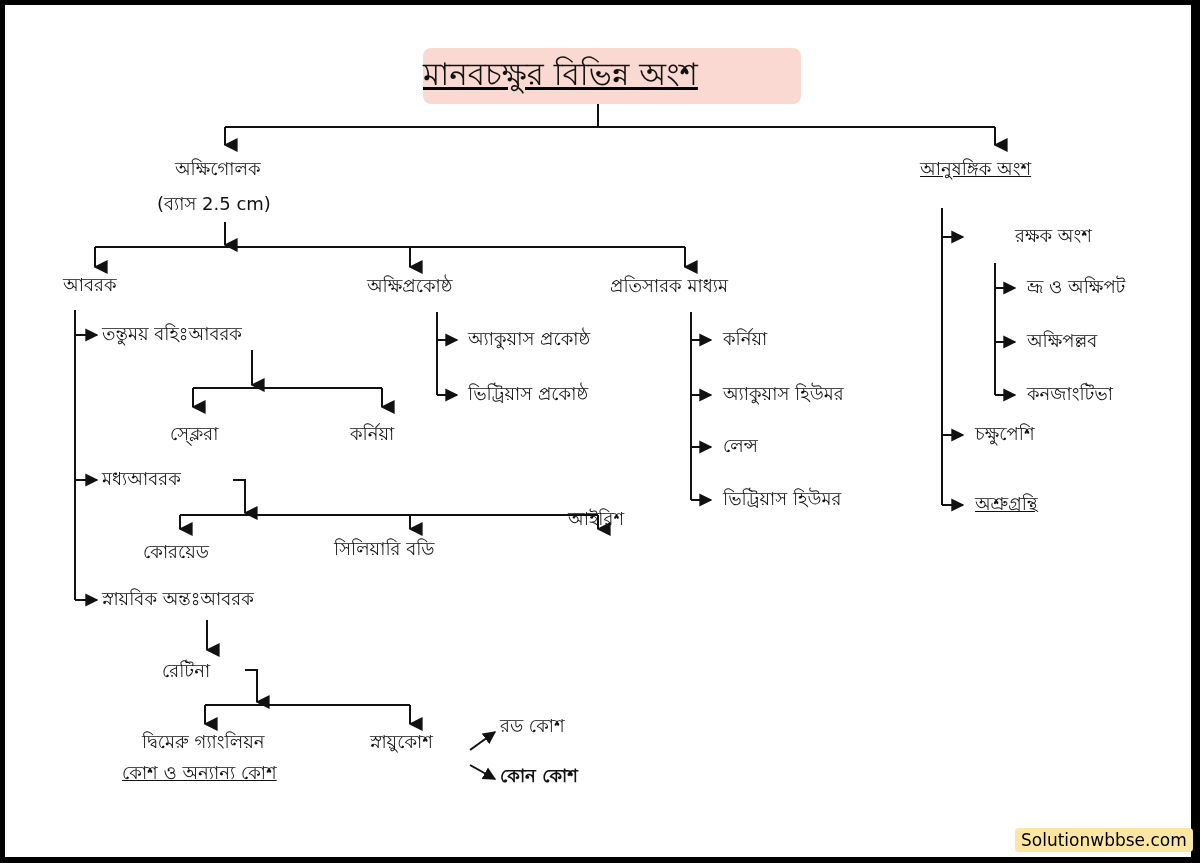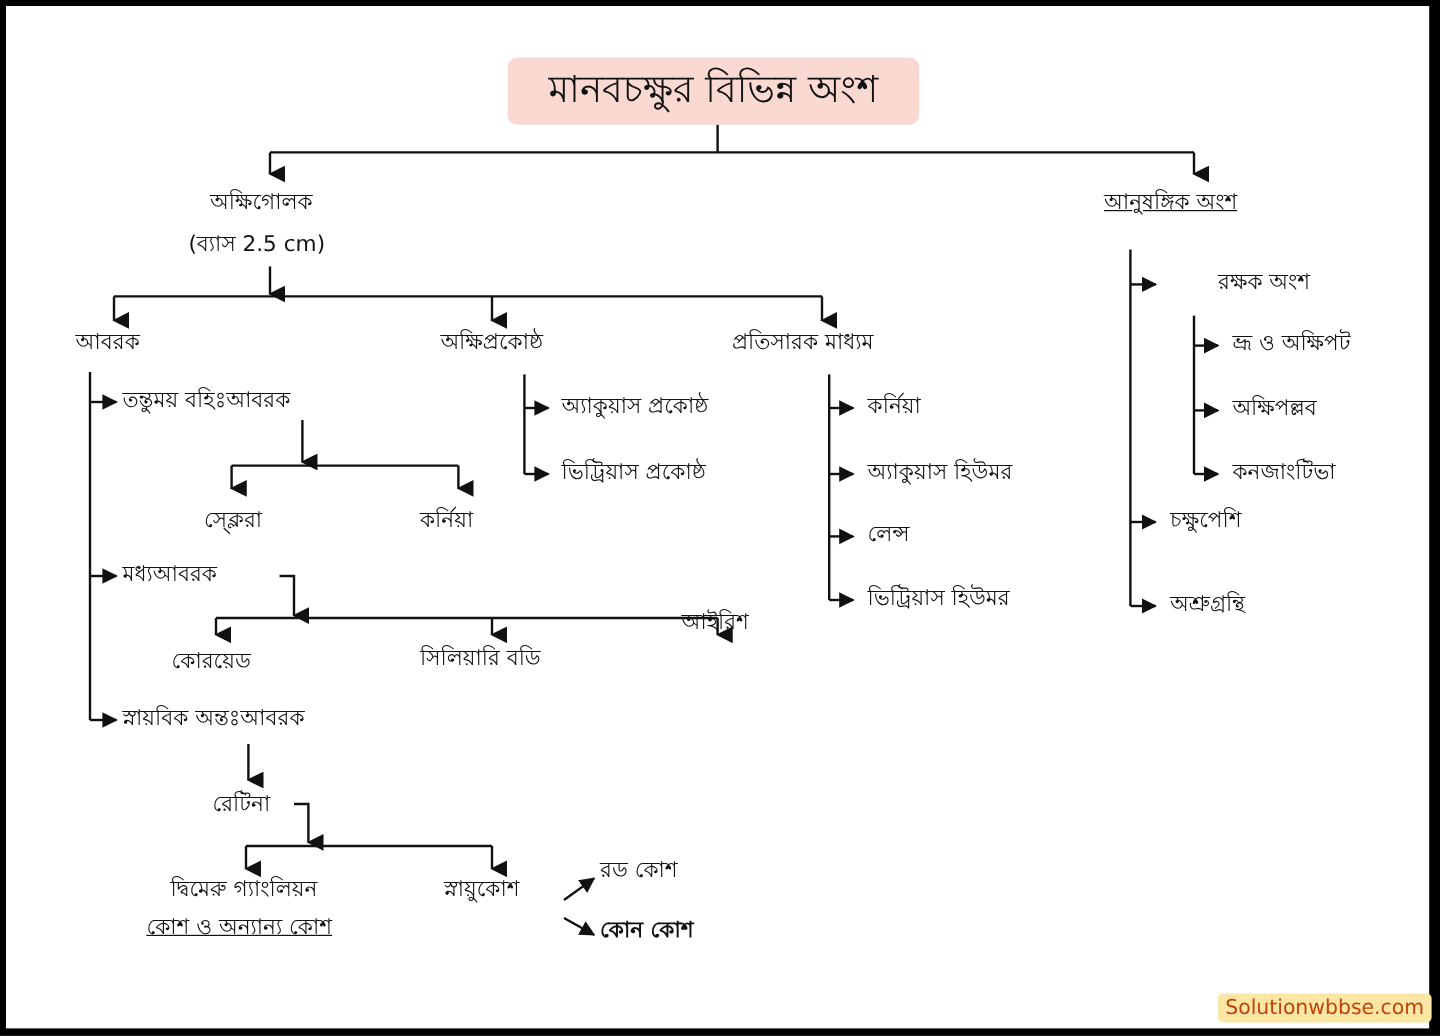--- a/index.html
+++ b/index.html
@@ -1,21 +1,21 @@
 <!DOCTYPE html>
 <html><head>
 <meta charset="utf-8">
 <style>
   html,body{margin:0;padding:0;background:#000;}
   #frame{position:relative;width:1200px;height:863px;background:#000;overflow:hidden;}
   #canvas{position:absolute;left:5px;top:5px;width:1186px;height:852px;background:#fff;}
   .t{position:absolute;font-family:"DejaVu Sans",sans-serif;color:#111;font-size:18px;white-space:nowrap;line-height:1.2;}
-  .title-box{position:absolute;left:418px;top:43px;width:343px;height:56px;background:#f9d9d2;border-radius:8px;display:flex;align-items:center;justify-content:center;}
+  .title-box{position:absolute;left:418px;top:43px;width:378px;height:56px;background:#f9d9d2;border-radius:8px;display:flex;align-items:center;text-decoration:underline;}
   .title-box span{font-family:"DejaVu Sans",sans-serif;font-size:31px;color:#111;}
-  .wm{position:absolute;left:1010px;top:823px;height:24px;padding:0 6px;background:#fbe7a3;border-radius:4px;font-family:"DejaVu Sans",sans-serif;font-size:17px;color:#c2410c;line-height:24px;}
+  .wm{position:absolute;left:1010px;top:823px;height:24px;padding:0 6px;background:#fbe7a3;border-radius:4px;font-family:"DejaVu Sans",sans-serif;font-size:17px;color:#000000;line-height:24px;}
   svg{position:absolute;left:0;top:0;}
 </style>
 </head>
 <body>
 
 <div id="frame">
 <div id="canvas">
 
 <svg width="1186" height="852">
   <defs>
@@ -97,41 +97,41 @@
 
 <div class="t" style="left:58px;top:270px;font-family:Liberation Serif, serif;">আবরক</div>
 <div class="t" style="left:362px;top:270px;">অক্ষিপ্রকোষ্ঠ</div>
 <div class="t" style="left:605px;top:270px;">প্রতিসারক মাধ্যম</div>
 
 <div class="t" style="left:97px;top:318px;">তন্তুময় বহিঃআবরক</div>
 <div class="t" style="left:165px;top:418px;">স্ক্লেরা</div>
 <div class="t" style="left:345px;top:418px;">কর্নিয়া</div>
 <div class="t" style="left:97px;top:463px;">মধ্যআবরক</div>
 <div class="t" style="left:138px;top:536px;">কোরয়েড</div>
-<div class="t" style="left:345px;top:533px;text-align:center;">সিলিয়ারি বডি</div>
+<div class="t" style="left:329px;top:533px;text-align:center;">সিলিয়ারি বডি</div>
 <div class="t" style="left:563px;top:503px;">আইরিশ</div>
 <div class="t" style="left:97px;top:583px;">স্নায়বিক অন্তঃআবরক</div>
-<div class="t" style="left:172px;top:655px;">রেটিনা</div>
+<div class="t" style="left:157px;top:655px;">রেটিনা</div>
 <div class="t" style="left:137px;top:726px;">দ্বিমেরু গ্যাংলিয়ন</div>
 <div class="t" style="left:117px;top:757px;text-decoration:underline;">কোশ ও অন্যান্য কোশ</div>
 <div class="t" style="left:365px;top:726px;">স্নায়ুকোশ</div>
 <div class="t" style="left:495px;top:710px;">রড কোশ</div>
 <div class="t" style="left:495px;top:760px;font-weight:bold;">কোন কোশ</div>
 
 <div class="t" style="left:463px;top:323px;">অ্যাকুয়াস প্রকোষ্ঠ</div>
 <div class="t" style="left:463px;top:378px;">ভিট্রিয়াস প্রকোষ্ঠ</div>
 
 <div class="t" style="left:718px;top:323px;">কর্নিয়া</div>
 <div class="t" style="left:718px;top:378px;text-align:center;">অ্যাকুয়াস হিউমর</div>
 <div class="t" style="left:718px;top:430px;">লেন্স</div>
 <div class="t" style="left:718px;top:483px;">ভিট্রিয়াস হিউমর</div>
 
 <div class="t" style="left:970px;top:220px;margin-left:40px;">রক্ষক অংশ</div>
 <div class="t" style="left:1022px;top:271px;">ভ্রূ ও অক্ষিপট</div>
 <div class="t" style="left:1022px;top:325px;">অক্ষিপল্লব</div>
 <div class="t" style="left:1022px;top:378px;">কনজাংটিভা</div>
 <div class="t" style="left:970px;top:418px;">চক্ষুপেশি</div>
-<div class="t" style="left:970px;top:488px;">অশ্রুগ্রন্থি</div>
+<div class="t" style="left:970px;top:488px;text-decoration:underline;">অশ্রুগ্রন্থি</div>
 
 <div class="wm">Solutionwbbse.com</div>
 
 </div>
 </div>
 
 </body></html>

